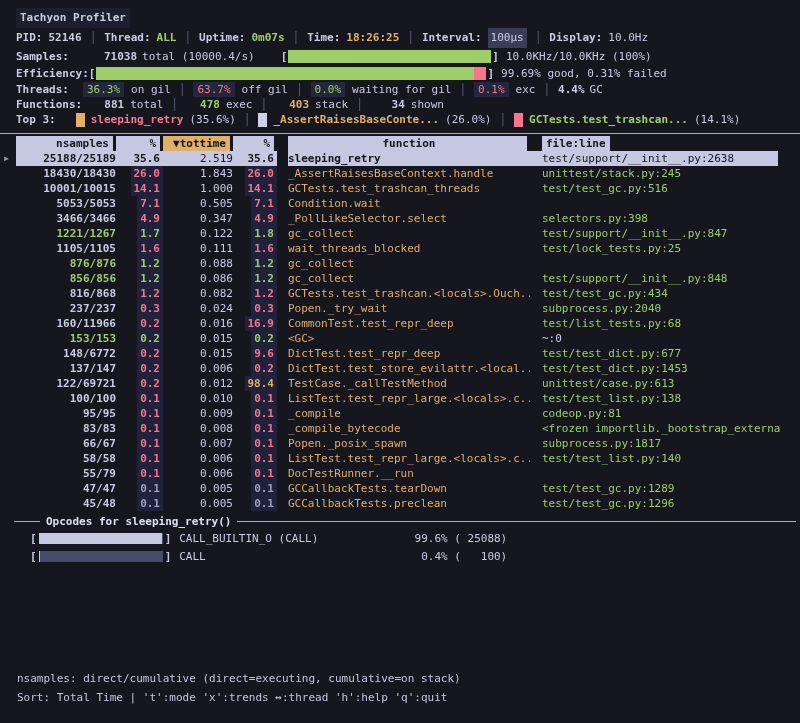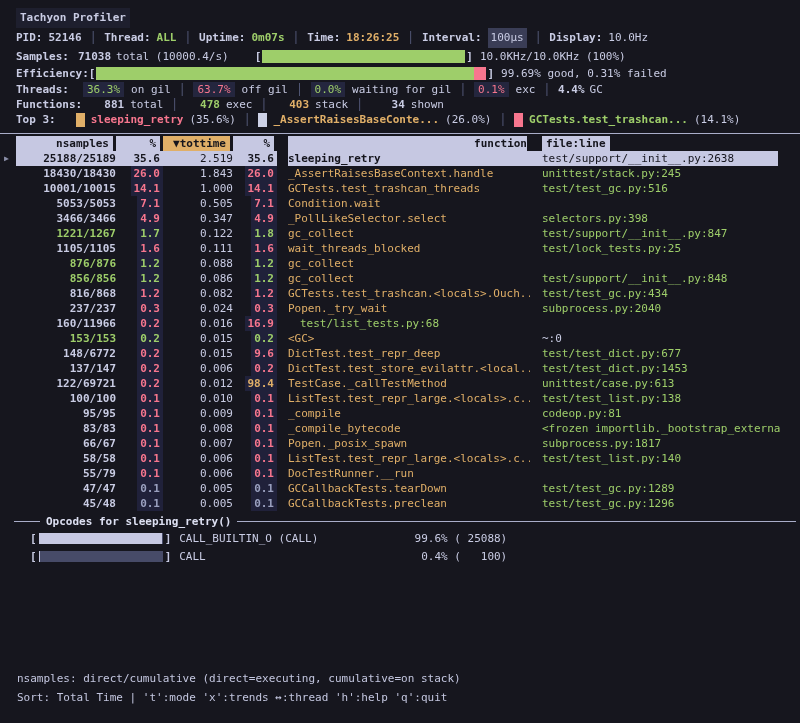--- a/index.html
+++ b/index.html
@@ -52,21 +52,21 @@
   .c-ns,.c-p1,.c-tt,.c-p2{text-align:right}
   .c-ns{font-weight:bold}
   .c-file{padding-left:12px;color:var(--green)}
   .pct-box{display:inline-block;background:var(--box);padding:0 3px;font-weight:bold}
   .thead .cell{color:var(--seldark);font-weight:bold}
   .th{display:block;background:var(--sel);margin-right:3px;height:15px}
   .th-sort{background:var(--amber)}
   .th-fit{display:inline-block;background:var(--sel);padding:0 4px;height:15px}
   .thead .c-ns .th{text-align:right;padding-right:4px}
   .thead .c-p1 .th,.thead .c-p2 .th,.thead .c-tt .th{text-align:right;padding-right:4px}
-  .thead .c-fn .th{text-align:right;padding-left:3px}
+  .thead .c-fn .th{text-align:center;padding-left:3px}
   .sel{margin-right:22px}
   .sel .cell{background:var(--sel);color:var(--seldark)}
   .sel .c-marker{background:transparent;color:#8a8ea8}
   .sel .c-fn,.sel .c-ns{font-weight:bold}
   .sel .pct-box{background:transparent;color:var(--seldark)}
   .sel .c-file{color:var(--seldark)}
   
   .opsec{margin-top:2px}
   .opsep{display:flex;align-items:center;height:16px;padding-left:14px}
   .dash{height:1px;background:var(--line)}
@@ -104,21 +104,21 @@
       <span class="b col-amber">18:26:25</span>
     <span class="sep">│</span>
     <span class="lbl">Interval:</span>
       <span class="val-box">100µs</span>
     <span class="sep">│</span>
     <span class="lbl">Display:</span>
       <span>10.0Hz</span>
   </div>
 
   <div class="line line-samp">
-    <span class="samp-pre"><span class="lbl">Samples:</span><span class="b" style="margin:0 5px 0 3px">71038</span><span>total (10000.4/s)</span></span>
+    <span class="samp-pre"><span class="lbl">Samples:</span><span class="b" style="margin:0 5px 0 29px">71038</span><span>total (10000.4/s)</span></span>
     <span class="bracket">[</span>
       <span class="hbar samp-track">
         <span class="fill-green" style="width: 100%;"></span>
       </span>
       <span class="bracket">]</span>
     <span class="after-bar">10.0KHz/10.0KHz (100%)</span>
   </div>
 
   <div class="line line-eff">
     <span class="lbl" style="margin-right:0">Efficiency:</span>
@@ -310,20 +310,21 @@
     <span class="cell c-fn col-amber">Popen._try_wait</span>
     <span class="cell c-file">subprocess.py:2040</span>
   </div>
       <div class="trow">
     <span class="cell c-marker"></span>
     <span class="cell c-ns col-fg">160/11966</span>
     <span class="cell c-p1"><span class="pct-box col-red">0.2</span></span>
     <span class="cell c-tt">0.016</span>
     <span class="cell c-p2"><span class="pct-box col-red">16.9</span></span>
     <span class="cell"></span>
+    <span class="cell c-fn col-amber">CommonTest.test_repr_deep</span>
     <span class="cell c-file">test/list_tests.py:68</span>
   </div>
       <div class="trow">
     <span class="cell c-marker"></span>
     <span class="cell c-ns col-green">153/153</span>
     <span class="cell c-p1"><span class="pct-box col-green">0.2</span></span>
     <span class="cell c-tt">0.015</span>
     <span class="cell c-p2"><span class="pct-box col-green">0.2</span></span>
     <span class="cell"></span>
     <span class="cell c-fn col-amber">&lt;GC&gt;</span>

